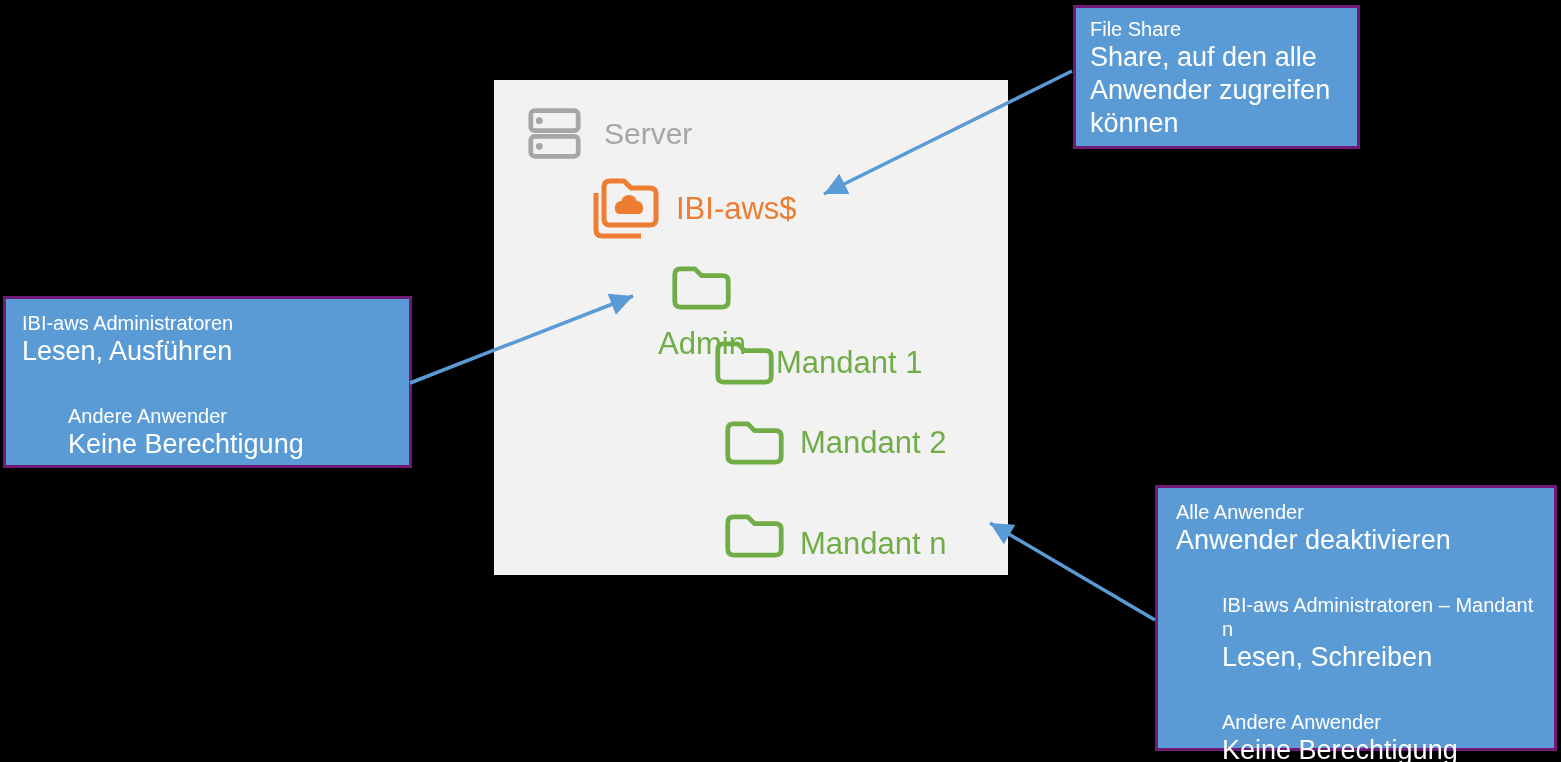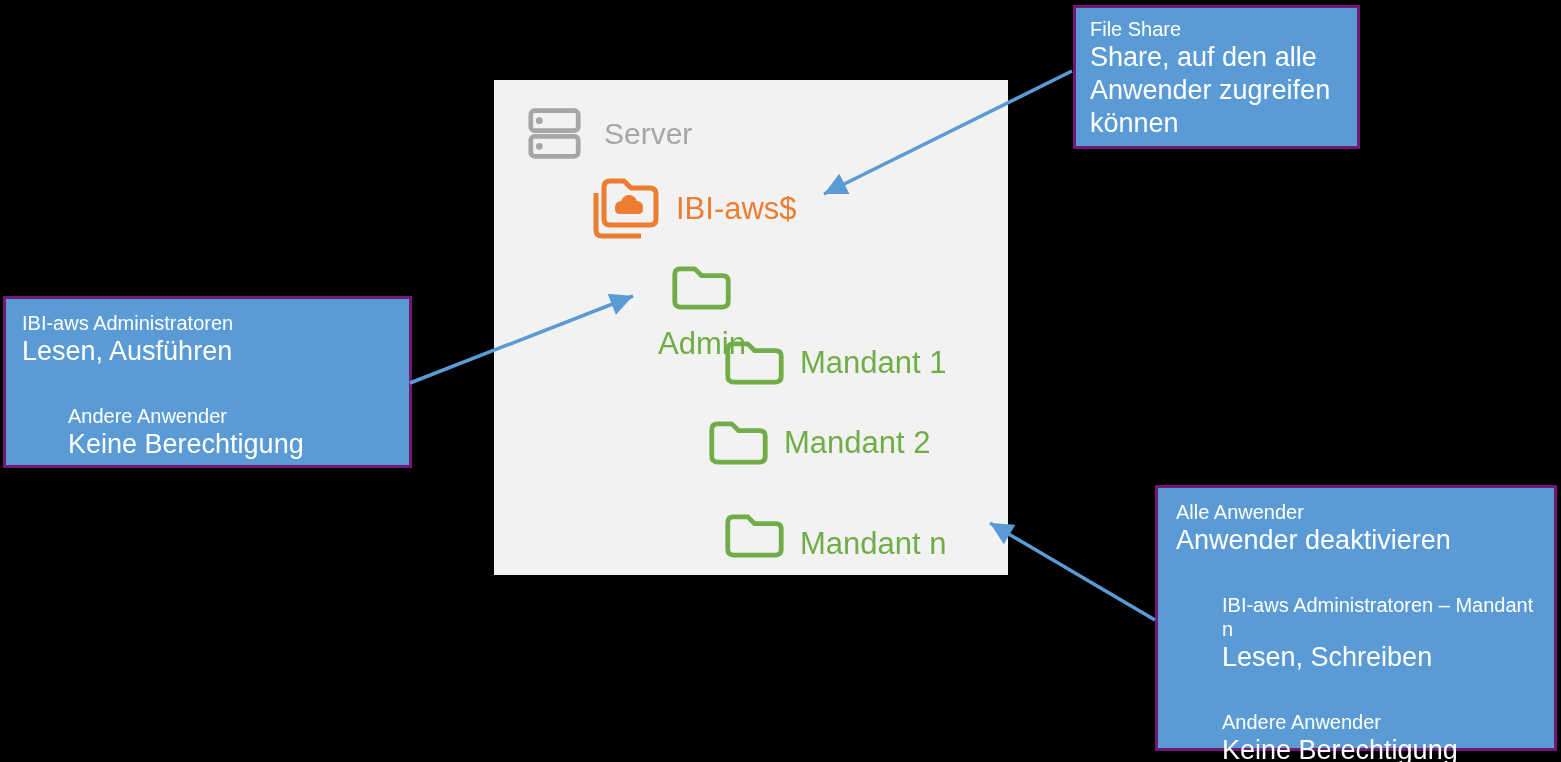--- a/index.html
+++ b/index.html
@@ -32,22 +32,22 @@
     line-height: 1.1;
     white-space: nowrap;
   }
   .label-gray   { color: var(--gray, #A6A6A6); font-size: 30px; }
   .label-orange { color: var(--orange, #ED7D31); }
   .label-green  { color: var(--green, #70AD47); }
 
   .row-server  { left: 33px;  top: 26px;  gap: 22px; }
   .row-share   { left: 94px;  top: 96px;  gap: 14px; }
   .row-admin   { left: 164px; top: 183px; gap: 14px; flex-direction: column; }
-  .row-m1      { left: 229px; top: 258px; gap: 14px; }
-  .row-m2      { left: 213px; top: 338px; gap: 14px; }
+  .row-m1      { left: 219px; top: 258px; }
+  .row-m2      { left: 229px; top: 338px; gap: 14px; }
   .row-mn      { left: 229px; top: 431px; gap: 14px; align-items: flex-end; }
 
   svg .stroke-green  { stroke: var(--green, #70AD47); fill: none; stroke-width: 5; stroke-linejoin: round; }
   svg .stroke-orange { stroke: var(--orange, #ED7D31); fill: none; stroke-width: 5; stroke-linejoin: round; }
   svg .fill-orange   { fill: var(--orange, #ED7D31); }
   svg .stroke-gray   { stroke: var(--gray, #A6A6A6); fill: none; stroke-width: 5; stroke-linejoin: round; }
   svg .fill-gray     { fill: var(--gray, #A6A6A6); }
 
   
   .callout {

